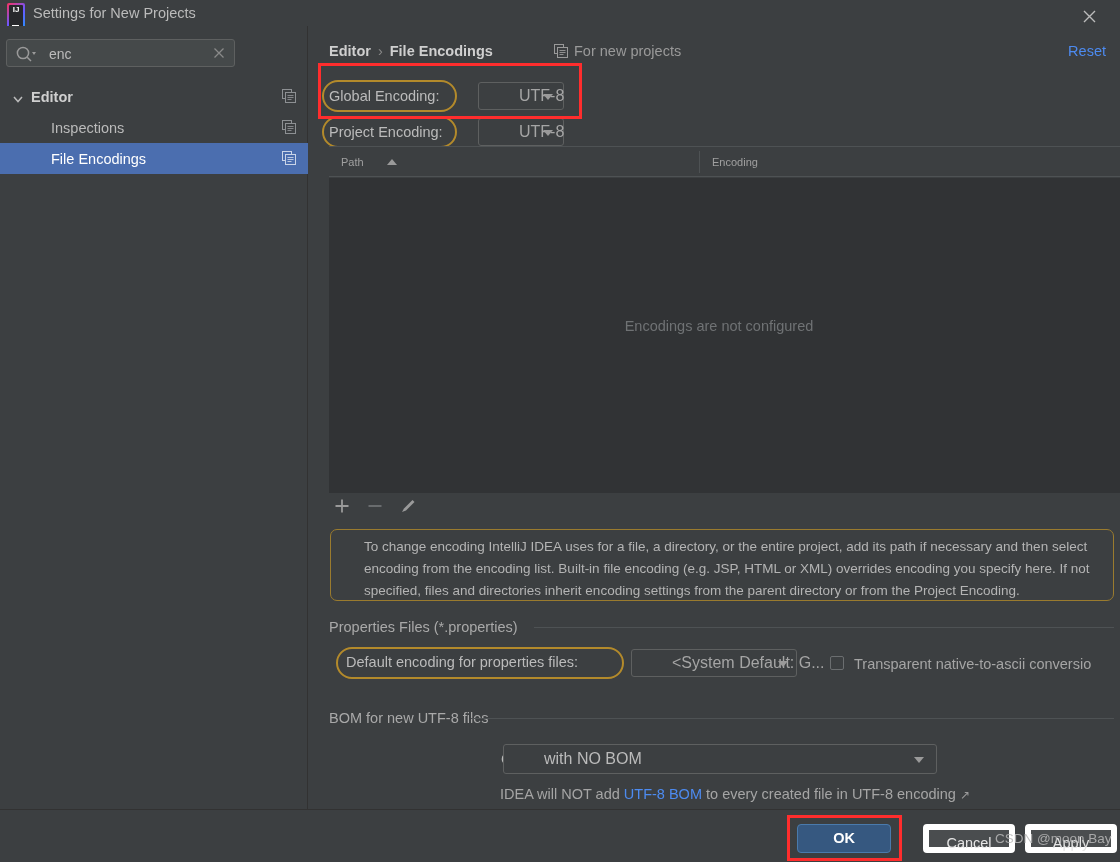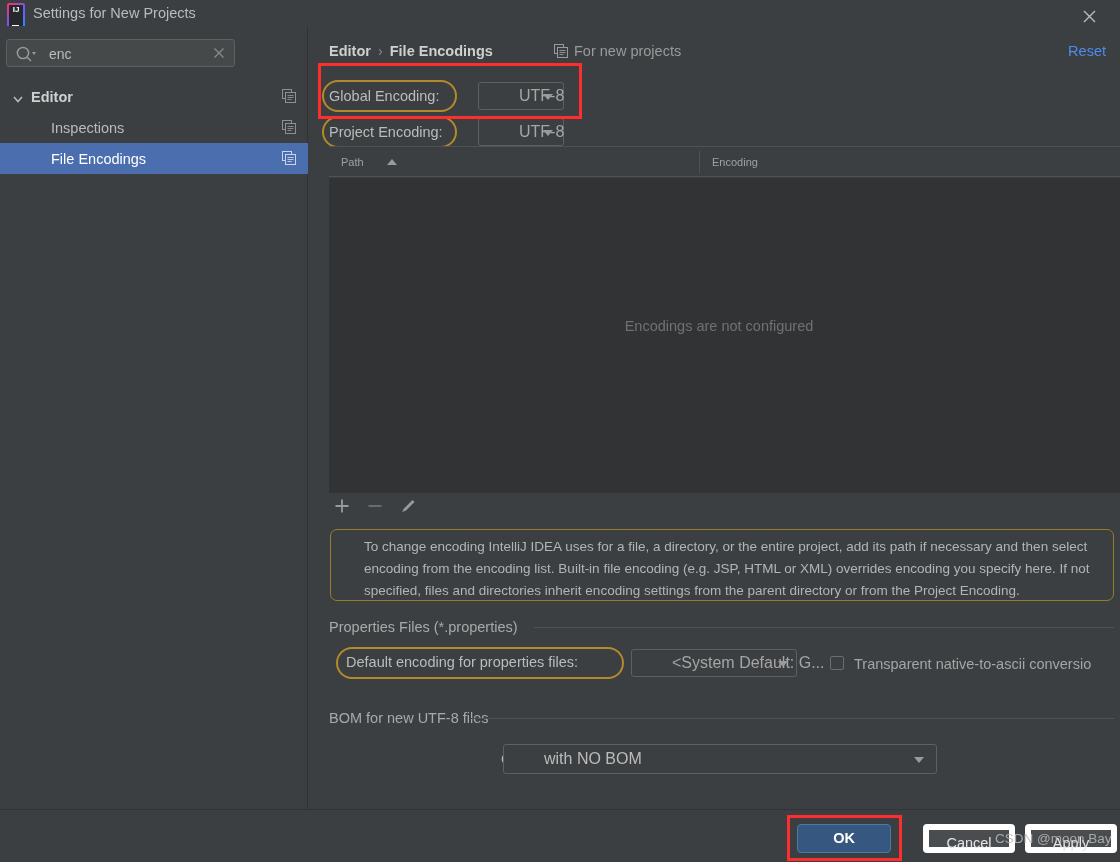--- a/index.html
+++ b/index.html
@@ -404,20 +404,23 @@
     <span class="group-title" style="left:21px;top:682px;">BOM for new UTF-8 files</span>
     <div class="group-line" style="left:163px;top:692px;width:643px;"></div>
 
     <span class="cb-label" style="left:193px;top:723px;color:#bbbbbb;">Create UTF-8 files:</span>
 
     <div class="combo" style="left:195px;top:718px;width:434px;height:30px;">
       <span class="val" style="top:4px;color:#bbbbbb;">with NO BOM</span>
       <span class="arrow" style="right:12px;top:12px;"></span>
     </div>
 
+    <div class="hint-line" style="left:192px;top:758px;">
+      <span>IDEA will NOT add </span><span class="lnk">UTF-8 BOM</span><span> to every created file in UTF-8 encoding </span><span class="ext-arrow">↗</span>
+    </div>
 
   </div>
 
   <div class="bottombar">
     <div class="btn primary" style="left:797px;width:94px;">OK</div>
     <div class="btn normal" style="left:903px;width:92px;">Cancel</div>
     <div class="btn normal" style="left:1005px;width:92px;">Apply</div>
   </div>
 
   <div class="redbox" style="left:318px;top:63px;width:264px;height:56px;"></div>

